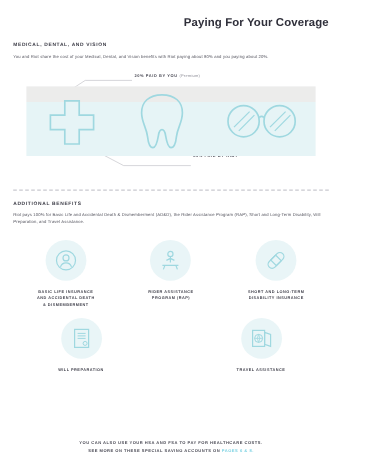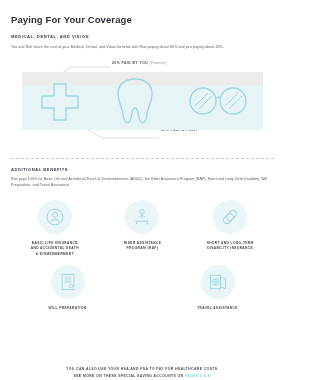--- a/index.html
+++ b/index.html
@@ -25,20 +25,21 @@
   }
 
   
   .title {
     font-size: 9.5px;
     font-weight: bold;
     letter-spacing: .1px;
     color: #2f2f3a;
     margin: 14px 0 0 0;
     line-height: 12px;
+    text-align: right;
   }
   .subhead {
     font-size: 4.1px;
     font-weight: bold;
     letter-spacing: .55px;
     color: #3a3a45;
     margin-top: 8px;
     line-height: 6px;
   }
   .intro {

